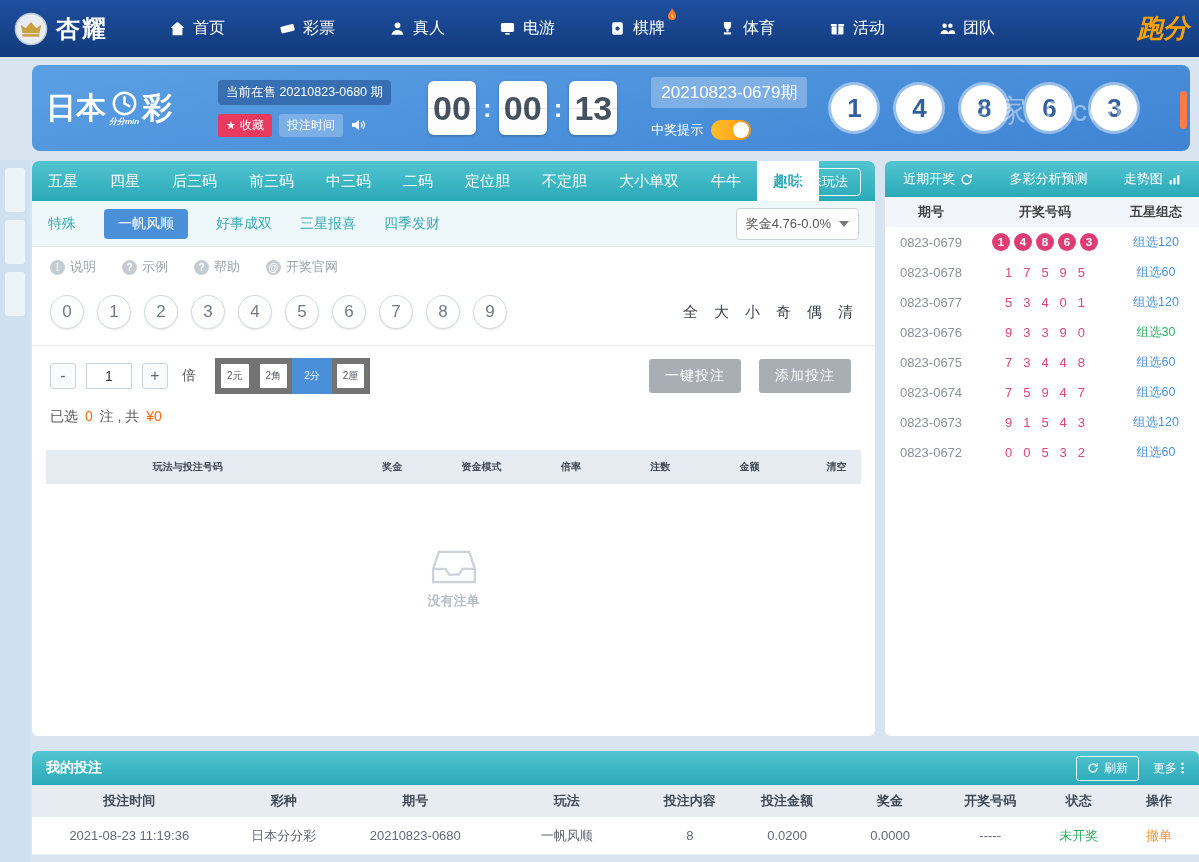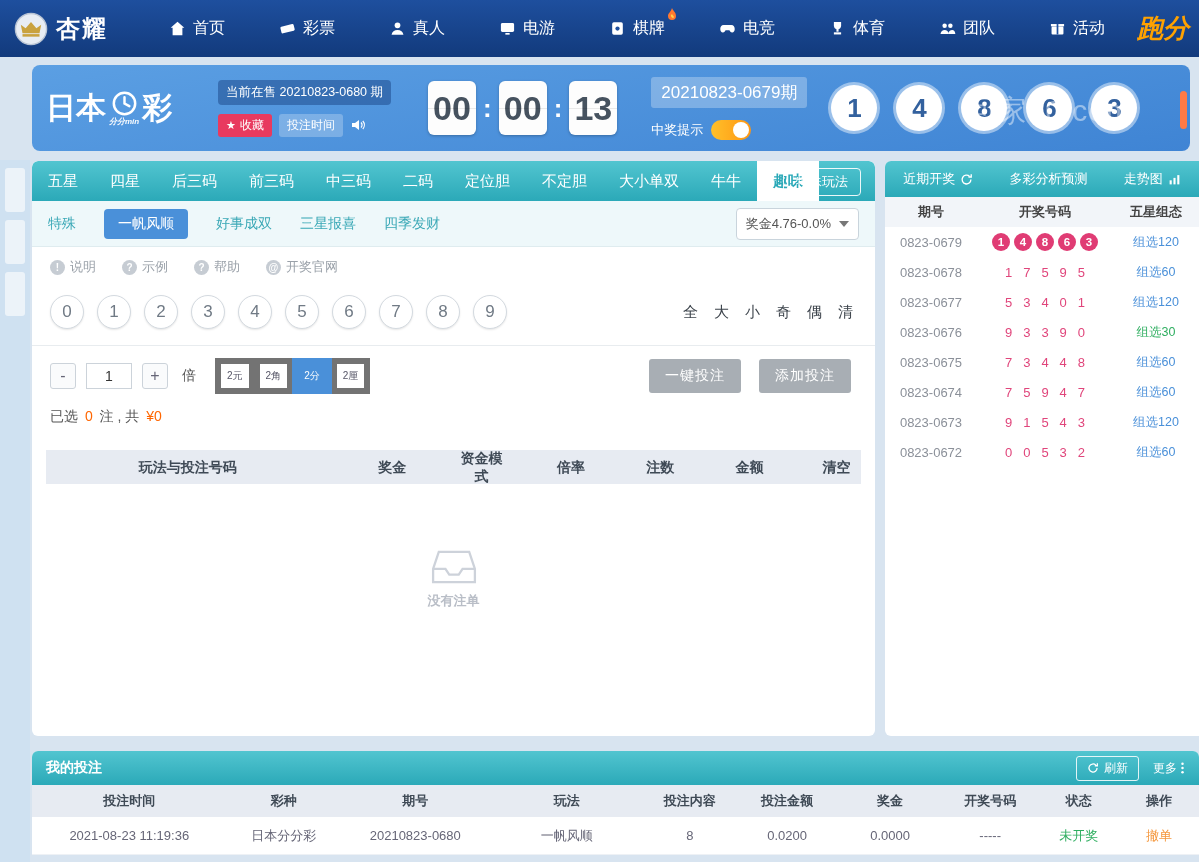--- a/index.html
+++ b/index.html
@@ -85,21 +85,21 @@
   .unit-label { font-size:14px; color:#555; margin:0 10px 0 4px; }
   .money-seg { display:flex; }
   .money-btn { min-width:36px; padding:0 6px; height:36px; border:6px solid #737373; margin-left:-1px; background:#fff; color:#556; font-size:10px; display:flex; align-items:center; justify-content:center; }
   .money-btn.active { background:#4a90d9; border-color:#4a90d9; color:#fff; position:relative; }
   .bet-btns { margin-left:auto; display:flex; gap:18px; padding-right:6px; }
   .big-btn { width:92px; height:34px; background:#a8aeb4; color:#fff; font-size:14px; border-radius:3px; display:flex; align-items:center; justify-content:center; letter-spacing:1px; }
   .summary-row { padding:2px 18px 16px; font-size:14px; color:#555; }
   .summary-row .orange { color:#ff6600; margin:0 3px; }
 
   .bet-table { margin:8px 14px 18px; }
-  .bt-header { display:grid; grid-template-columns:5.8fr 1fr 1.1fr 1fr 1.1fr 1fr 1fr; background:#e7ebf2; height:34px; align-items:center; text-align:center; color:#3f4a56; font-size:14px; font-weight:bold;gap:38px; }
+  .bt-header { display:grid; grid-template-columns:5.8fr 1fr 1.1fr 1fr 1.1fr 1fr 1fr; background:#e7ebf2; height:34px; align-items:center; text-align:center; color:#3f4a56; font-size:10px; font-weight:bold;gap:38px; }
   .bt-empty { height:190px; display:flex; flex-direction:column; align-items:center; justify-content:center; gap:6px; color:#b9bec7; font-size:13px;font-weight:bold; }
 
   
   .right-col-wrap { width:314px; min-height:575px; background:#fff; border-radius:6px 0 0 6px; overflow:hidden; }
   .recent-tabs { height:36px; background:linear-gradient(180deg,#52c5d0,#2ba9b8); display:flex; align-items:center; justify-content:space-around; color:#fff; font-size:13px; }
   .rtab { display:flex; align-items:center; gap:5px; }
   .rtab-icn svg { width:13px; height:13px; color:#fff; }
   .recent-head { display:grid; grid-template-columns:92px 1fr 86px; height:30px; align-items:center; background:#f2f5f9; color:#444; font-size:13px; font-weight:bold; text-align:center; }
   .recent-row { display:grid; grid-template-columns:92px 1fr 86px; height:30px; align-items:center; font-size:13px; text-align:center; }
   .r-issue { color:#8b9099; }
@@ -185,55 +185,47 @@
         <span class="flame" data-interactable="false">
           <svg viewBox="0 0 12 14">
             <path d="M6 0C7 3 10 4 10 8a4 4 0 11-8 0C2 5 5 4 6 0z" fill="#ff7830"></path>
             <path d="M6 6c.6 1.5 2 2 2 3.6A2 2 0 116 6z" fill="#ffd24a"></path>
           </svg>
         </span>
       </div>
       <div class="nav-item" data-interactable="true">
         <span class="nav-icn" data-interactable="false">
           <svg viewBox="0 0 16 16">
-            <path d="M4.4 4.6h7.2c2.2 0 3.2 1.7 3.2 3.8 0 2-1 3.4-2.4 3.4-1.5 0-2-1.6-2.6-2.2H6.2c-.6.6-1.1 2.2-2.6 2.2C2.2 11.8 1.2 10.4 1.2 8.4c0-2.1 1-3.8 3.2-3.8z" fill="currentColor"></path>
-          </svg>
-        </span>
-        <span data-interactable="false">电竞</span>
-      </div>
-      <div class="nav-item" data-interactable="true">
-        <span class="nav-icn" data-interactable="false">
-          <svg viewBox="0 0 16 16">
             <path d="M4.6 1.8h6.8v3.4a3.4 3.4 0 01-6.8 0z" fill="currentColor"></path>
             <rect x="7" y="8" width="2" height="3" fill="currentColor"></rect>
             <rect x="4.6" y="11.6" width="6.8" height="2" fill="currentColor"></rect>
           </svg>
         </span>
         <span data-interactable="false">体育</span>
+      </div>
+      <div class="nav-item" data-interactable="true">
+        <span class="nav-icn" data-interactable="false">
+          <svg viewBox="0 0 16 16">
+            <rect x="2.4" y="6.2" width="11.2" height="7.4" rx="1" fill="currentColor"></rect>
+            <rect x="1.8" y="3.8" width="12.4" height="2.2" fill="currentColor"></rect>
+            <rect x="7.2" y="3.8" width="1.6" height="9.8" fill="#1e4f9e"></rect>
+          </svg>
+        </span>
+        <span data-interactable="false">活动</span>
       </div>
       <div class="nav-item" data-interactable="true">
         <span class="nav-icn" data-interactable="false">
           <svg viewBox="0 0 16 16">
             <circle cx="5.3" cy="5.4" r="2.1" fill="currentColor"></circle>
             <circle cx="10.7" cy="5.4" r="2.1" fill="currentColor"></circle>
             <path d="M1.4 13.2c.3-2.5 2-3.8 3.9-3.8 2 0 3.6 1.3 3.9 3.8z" fill="currentColor"></path>
             <path d="M8.6 13.2c.3-2.5 2-3.8 3.9-3.8 1.4 0 2.7 1.3 2.9 3.8z" fill="currentColor"></path>
           </svg>
         </span>
         <span data-interactable="false">团队</span>
-      </div>
-      <div class="nav-item" data-interactable="true">
-        <span class="nav-icn" data-interactable="false">
-          <svg viewBox="0 0 16 16">
-            <rect x="2.4" y="6.2" width="11.2" height="7.4" rx="1" fill="currentColor"></rect>
-            <rect x="1.8" y="3.8" width="12.4" height="2.2" fill="currentColor"></rect>
-            <rect x="7.2" y="3.8" width="1.6" height="9.8" fill="#1e4f9e"></rect>
-          </svg>
-        </span>
-        <span data-interactable="false">活动</span>
       </div>
     </div>
   <div class="runfen" data-interactable="true">跑分</div>
 </div>
 
 <div class="banner" data-interactable="false">
   <div class="logo-area" data-interactable="false">
     <span data-interactable="false">日本</span>
     <span class="clockwrap" data-interactable="false">
       <span class="clock-icn" data-interactable="false">

